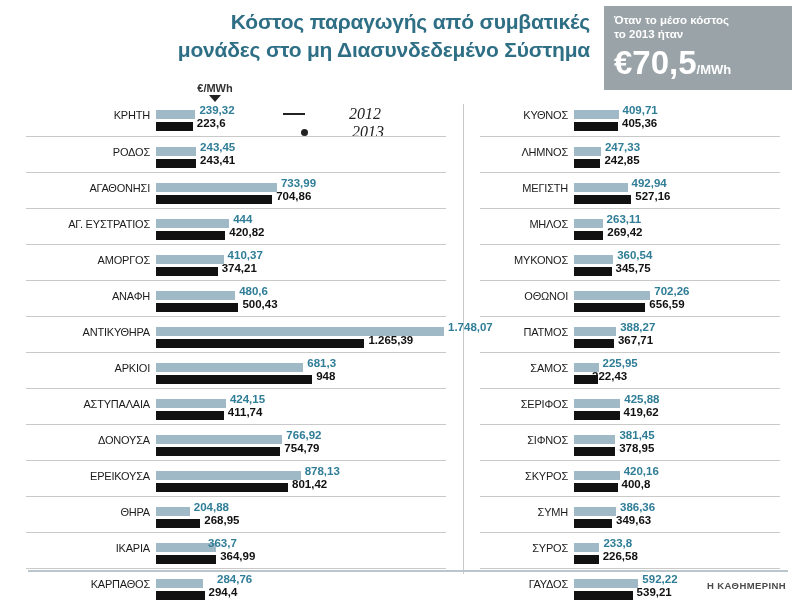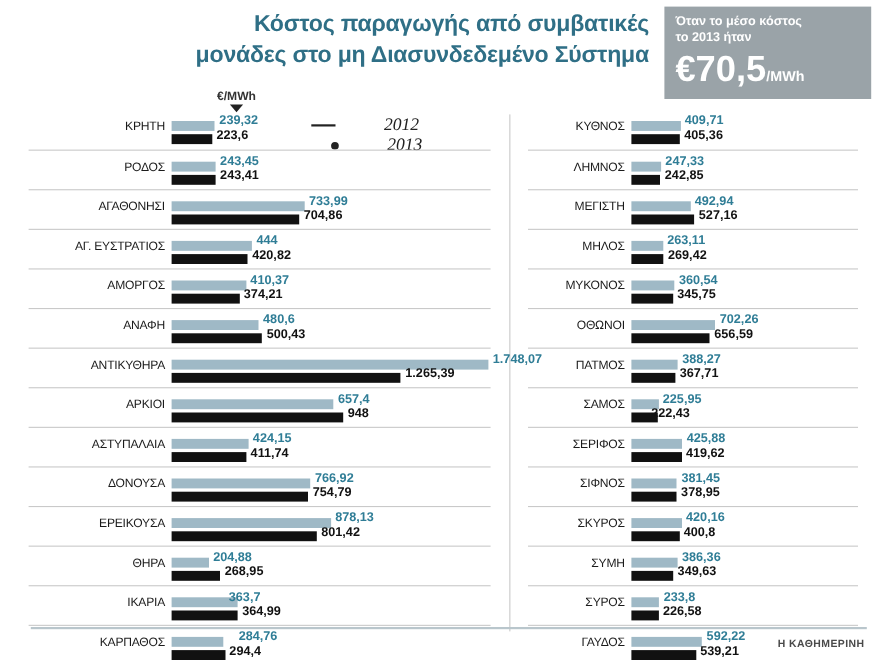--- a/index.html
+++ b/index.html
@@ -255,21 +255,21 @@
           <div class="bar bar-2013" style="width: 208.477px;"></div>
           <div class="val val-2012" style="left: 292px;">1.748,07</div>
           <div class="val val-2013" style="left: 212.477px;">1.265,39</div>
         </div>
       </div>
       <div class="row-item">
         <div class="r-label">ΑΡΚΙΟΙ</div>
         <div class="bars">
           <div class="bar bar-2012" style="width: 147.273px;"></div>
           <div class="bar bar-2013" style="width: 156.186px;"></div>
-          <div class="val val-2012" style="left: 151.273px;">657,4</div>
+          <div class="val val-2012" style="left: 151.273px;">681,3</div>
           <div class="val val-2013" style="left: 160.186px;">948</div>
         </div>
       </div>
       <div class="row-item">
         <div class="r-label">ΑΣΤΥΠΑΛΑΙΑ</div>
         <div class="bars">
           <div class="bar bar-2012" style="width: 69.88px;"></div>
           <div class="bar bar-2013" style="width: 67.8355px;"></div>
           <div class="val val-2012" style="left: 73.88px;">424,15</div>
           <div class="val val-2013" style="left: 71.8355px;">411,74</div>

